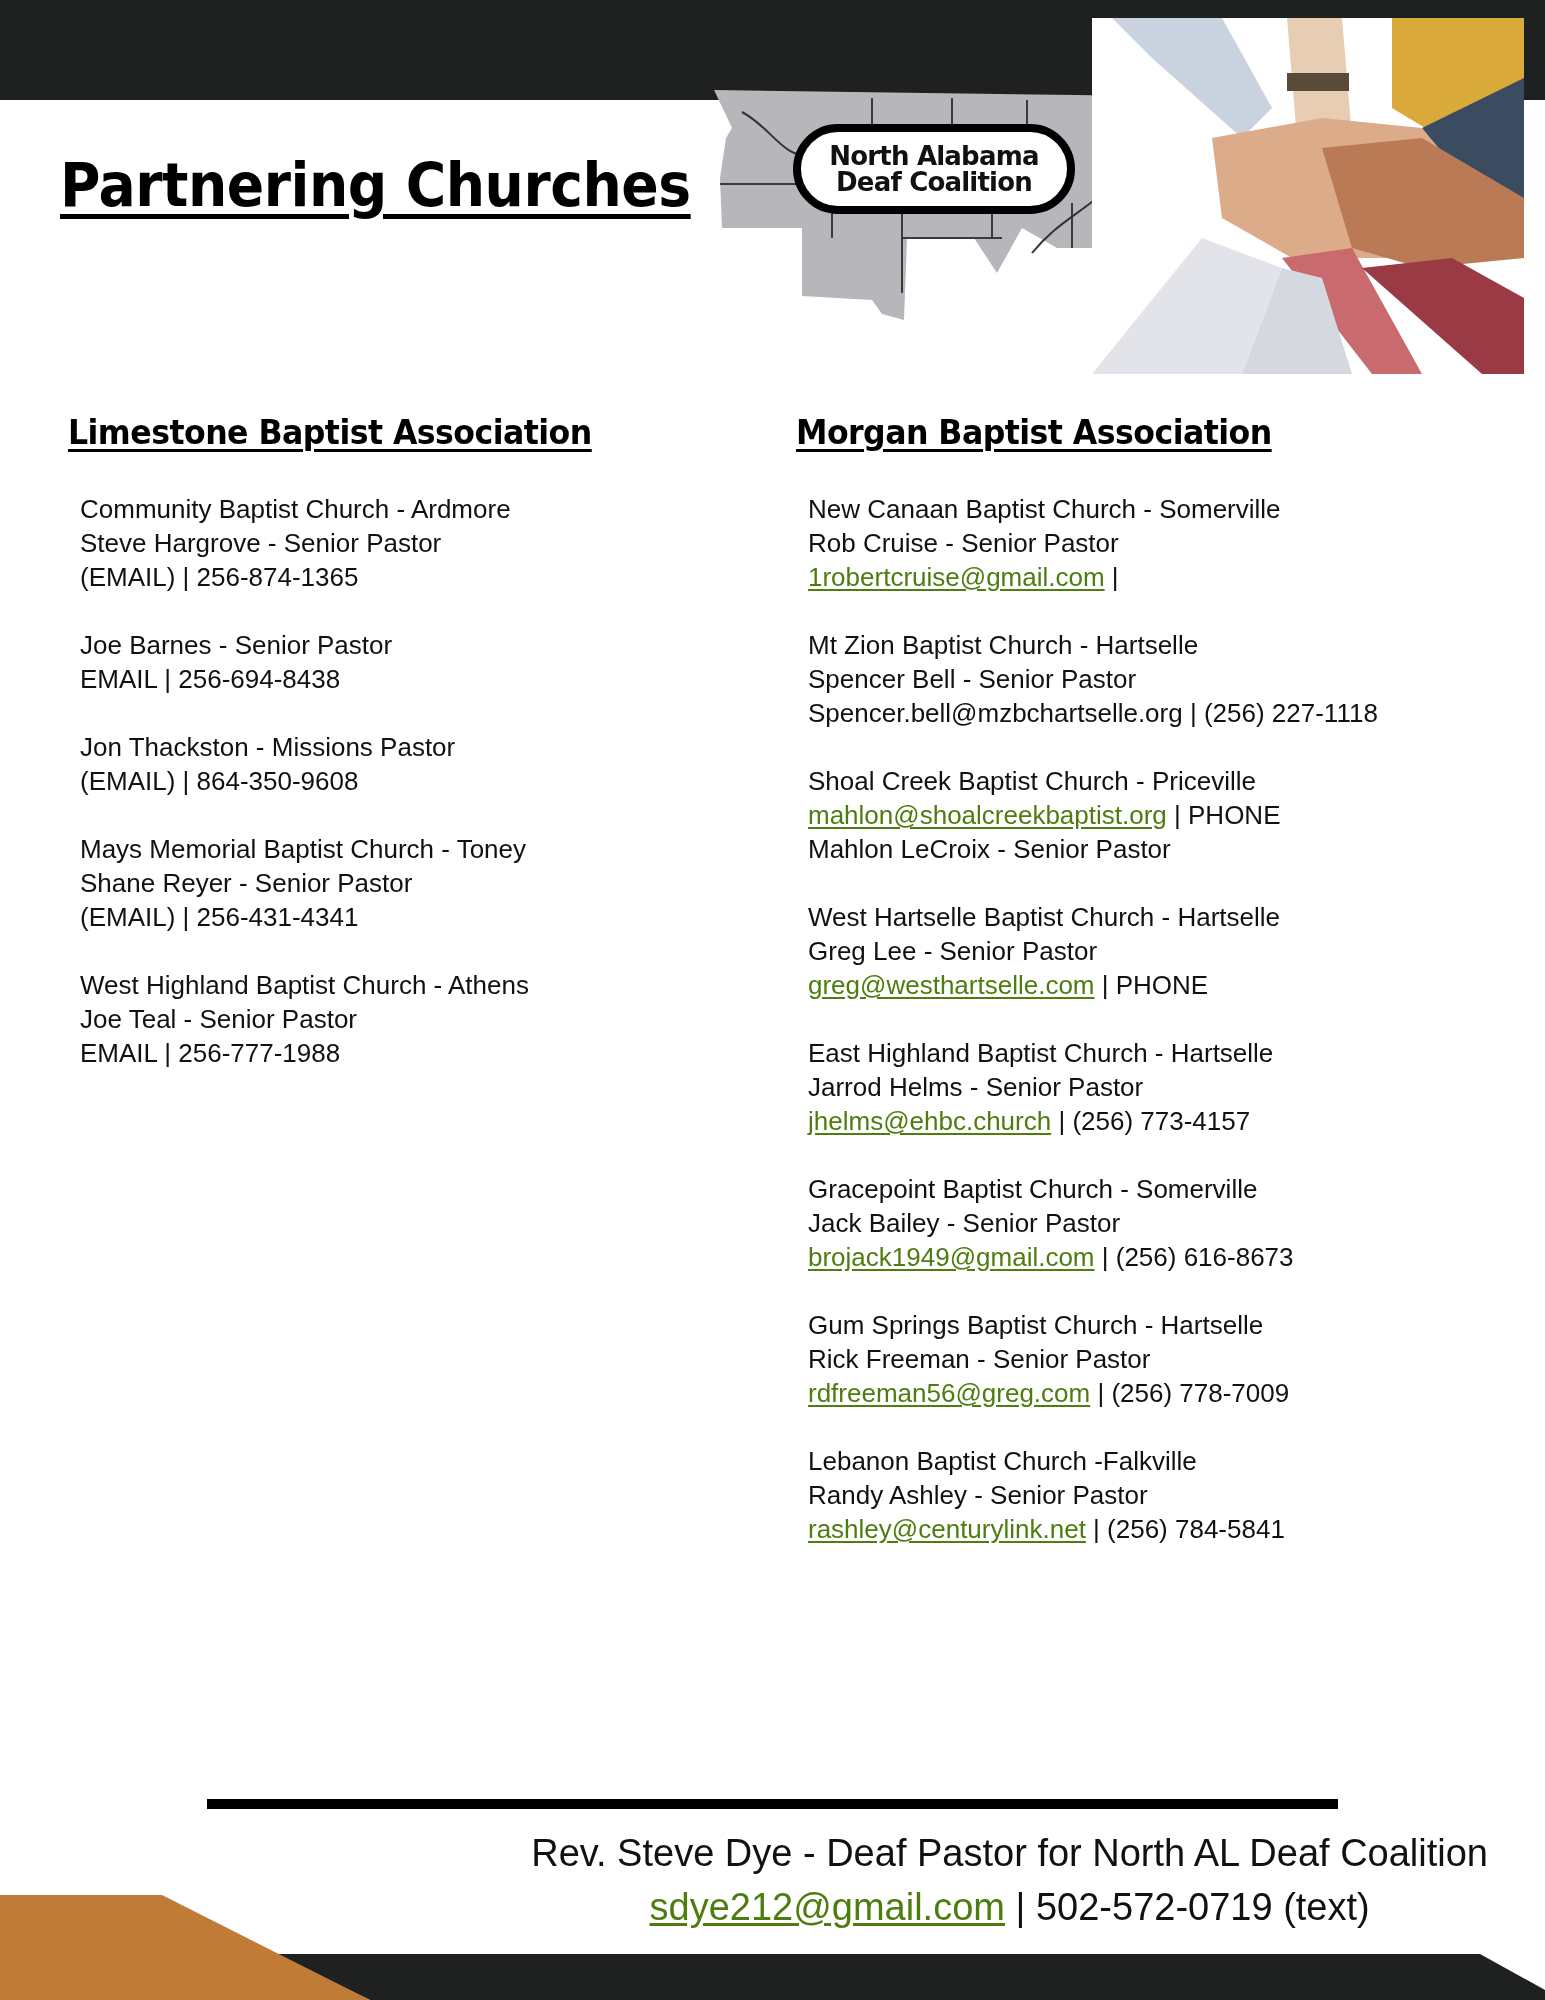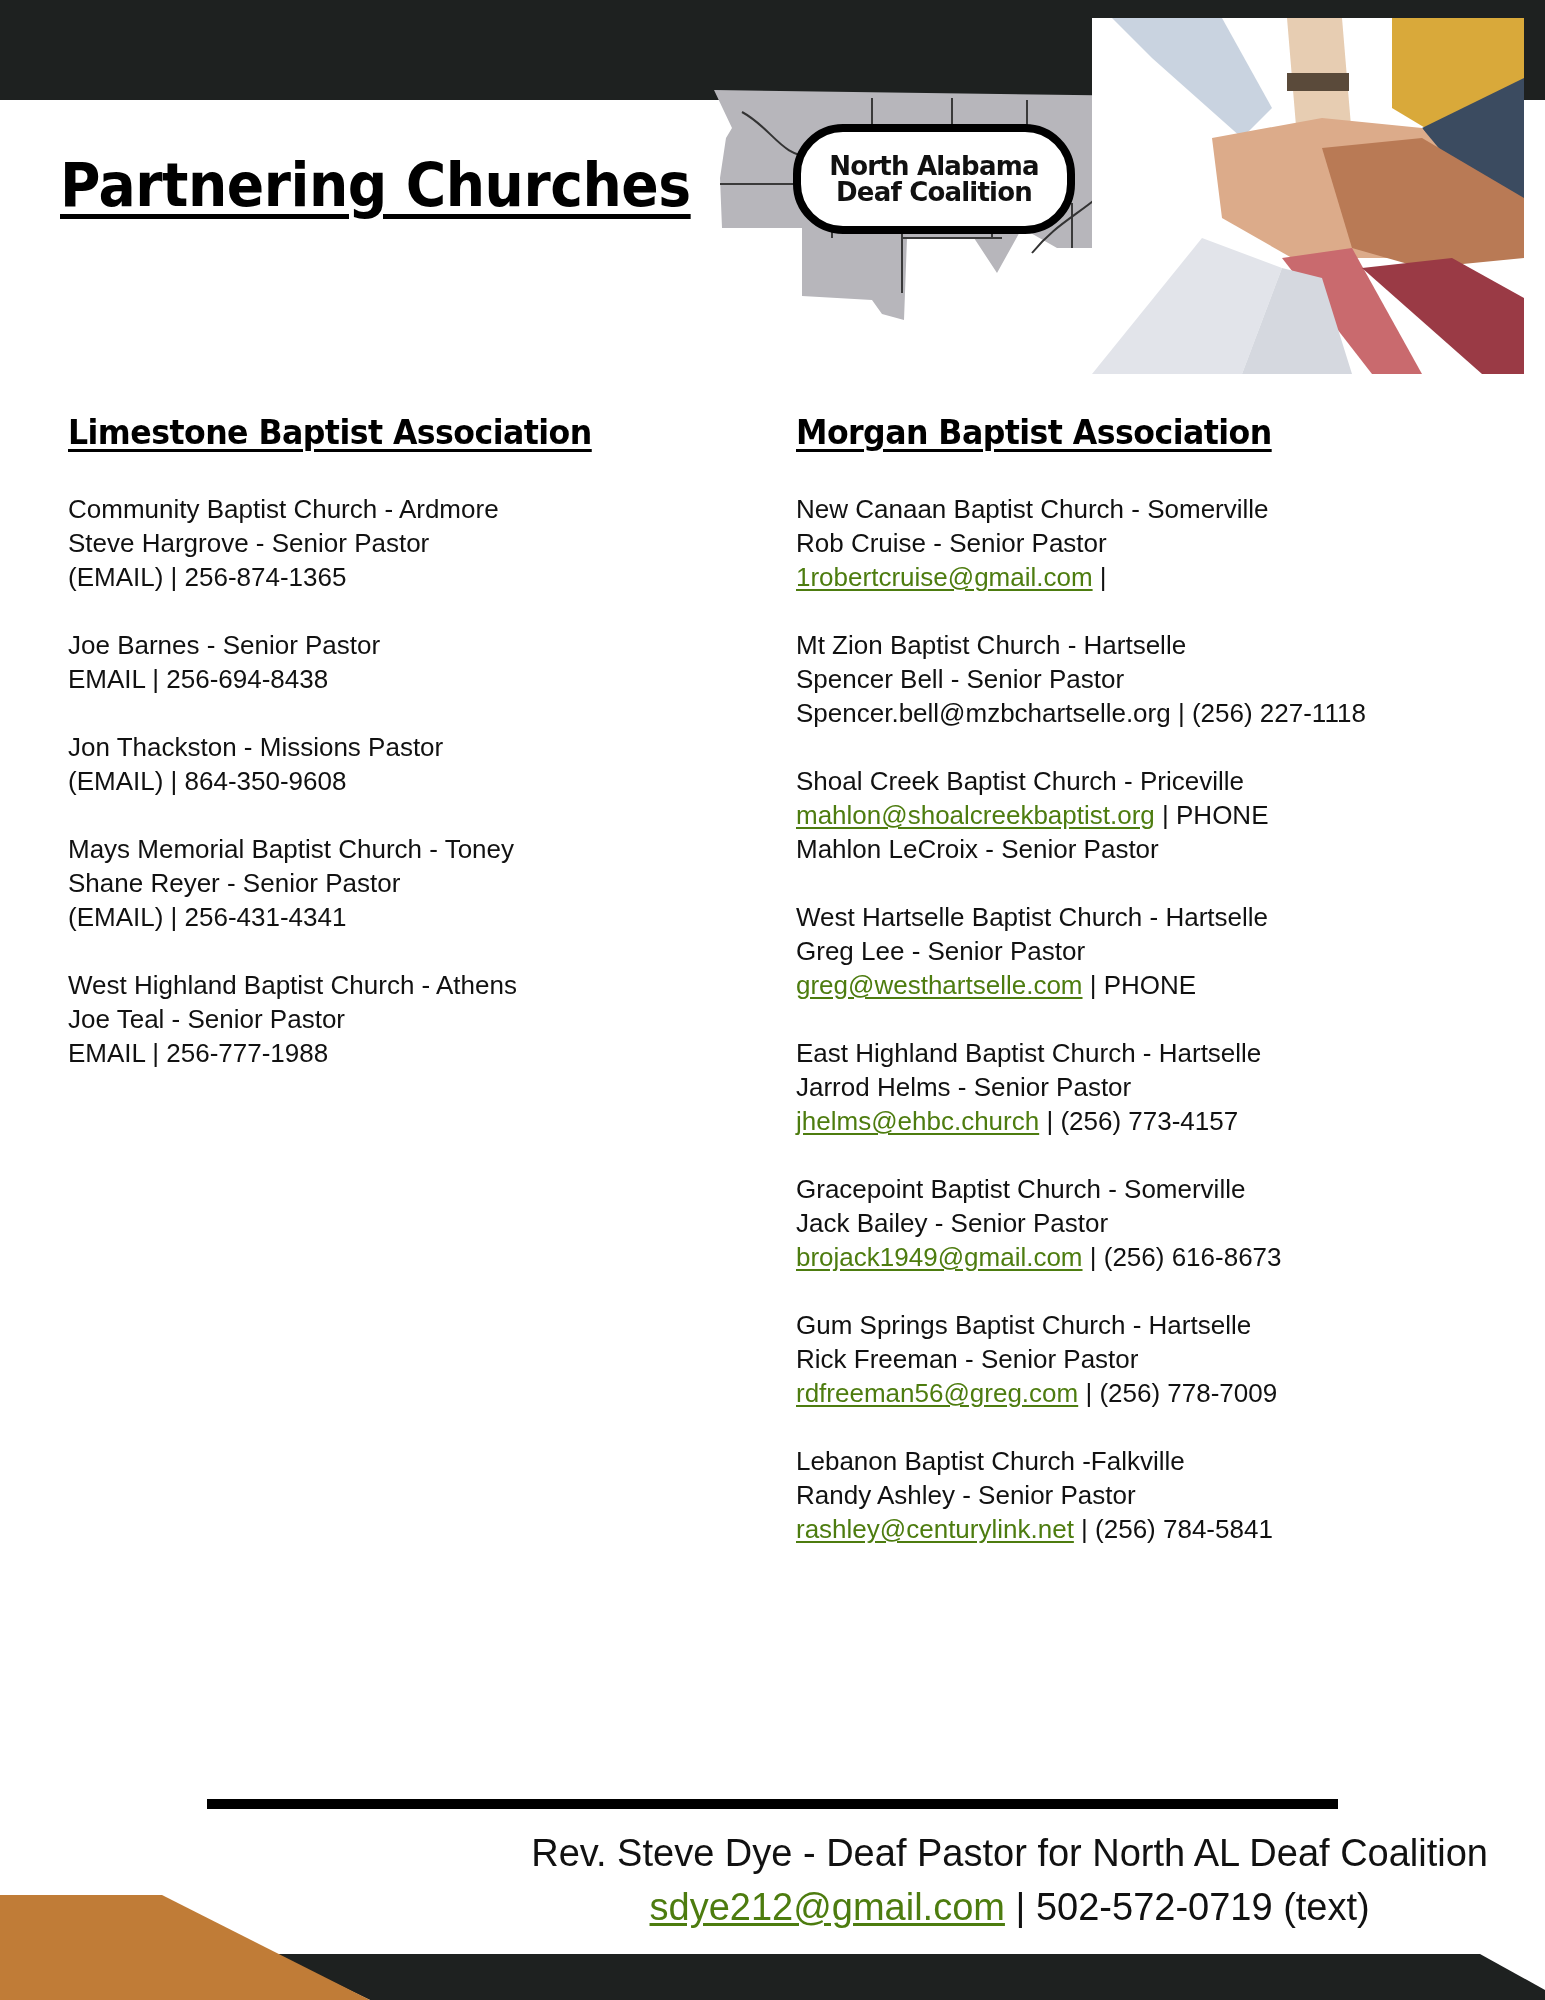--- a/index.html
+++ b/index.html
@@ -17,21 +17,21 @@
       font-size: 60px; font-weight: 700; letter-spacing: -0.5px;
       text-decoration: underline; text-decoration-thickness: 5px; text-underline-offset: 8px;
       color: #000;
       font-family: "DejaVu Sans", sans-serif;
       transform: scaleX(0.92); transform-origin: left top;
     }
     
     .map-wrap { position: absolute; left: 712px; top: 88px; width: 470px; height: 236px; }
     .map-wrap svg { width: 100%; height: 100%; display: block; }
     .logo-badge {
-      position: absolute; left: 793px; top: 124px; width: 282px; height: 110px;
+      position: absolute; left: 793px; top: 124px; width: 282px; height: 90px;
       border: 8px solid #000; border-radius: 50px; background: #ffffff;
       box-sizing: border-box; display: flex; flex-direction: column;
       align-items: center; justify-content: center; line-height: 1.0; text-align: right;
     }
     .logo-badge span {
       font-family: "DejaVu Sans", sans-serif; font-weight: 700; font-size: 26px; color: #111;
       letter-spacing: -0.8px;
     }
     
     .photo {
@@ -42,21 +42,21 @@
 
     .column { position: absolute; top: 412px; }
     .col-left { left: 68px; width: 680px; }
     .col-right { left: 796px; width: 720px; }
     .assoc-title {
       margin: 0 0 40px 0; font-size: 34px; font-weight: 700; color: #000;
       font-family: "DejaVu Sans", sans-serif; letter-spacing: -0.6px;
       text-decoration: underline; text-decoration-thickness: 3px; text-underline-offset: 5px;
       transform: scaleX(0.93); transform-origin: left top; white-space: nowrap;
     }
-    .entry { margin: 0 0 34px 0; font-size: 26px; line-height: 34px; color: #111; }
+    .entry { margin: 0 0 34px 12px; font-size: 26px; line-height: 34px; color: #111; }
     .entry .line { display: block; white-space: nowrap; }
     .email-link { color: #4d7c0f; text-decoration: underline; text-underline-offset: 3px; }
     .footer-rule {
       position: absolute; left: 207px; top: 1799px; width: 1131px; height: 10px; background: #000;
     }
     .footer-text {
       position: absolute; right: 57px; top: 1826px; text-align: center;
       font-size: 38px; line-height: 54px; color: #111;
     }
     .footer-text .line { display: block; white-space: nowrap; }

